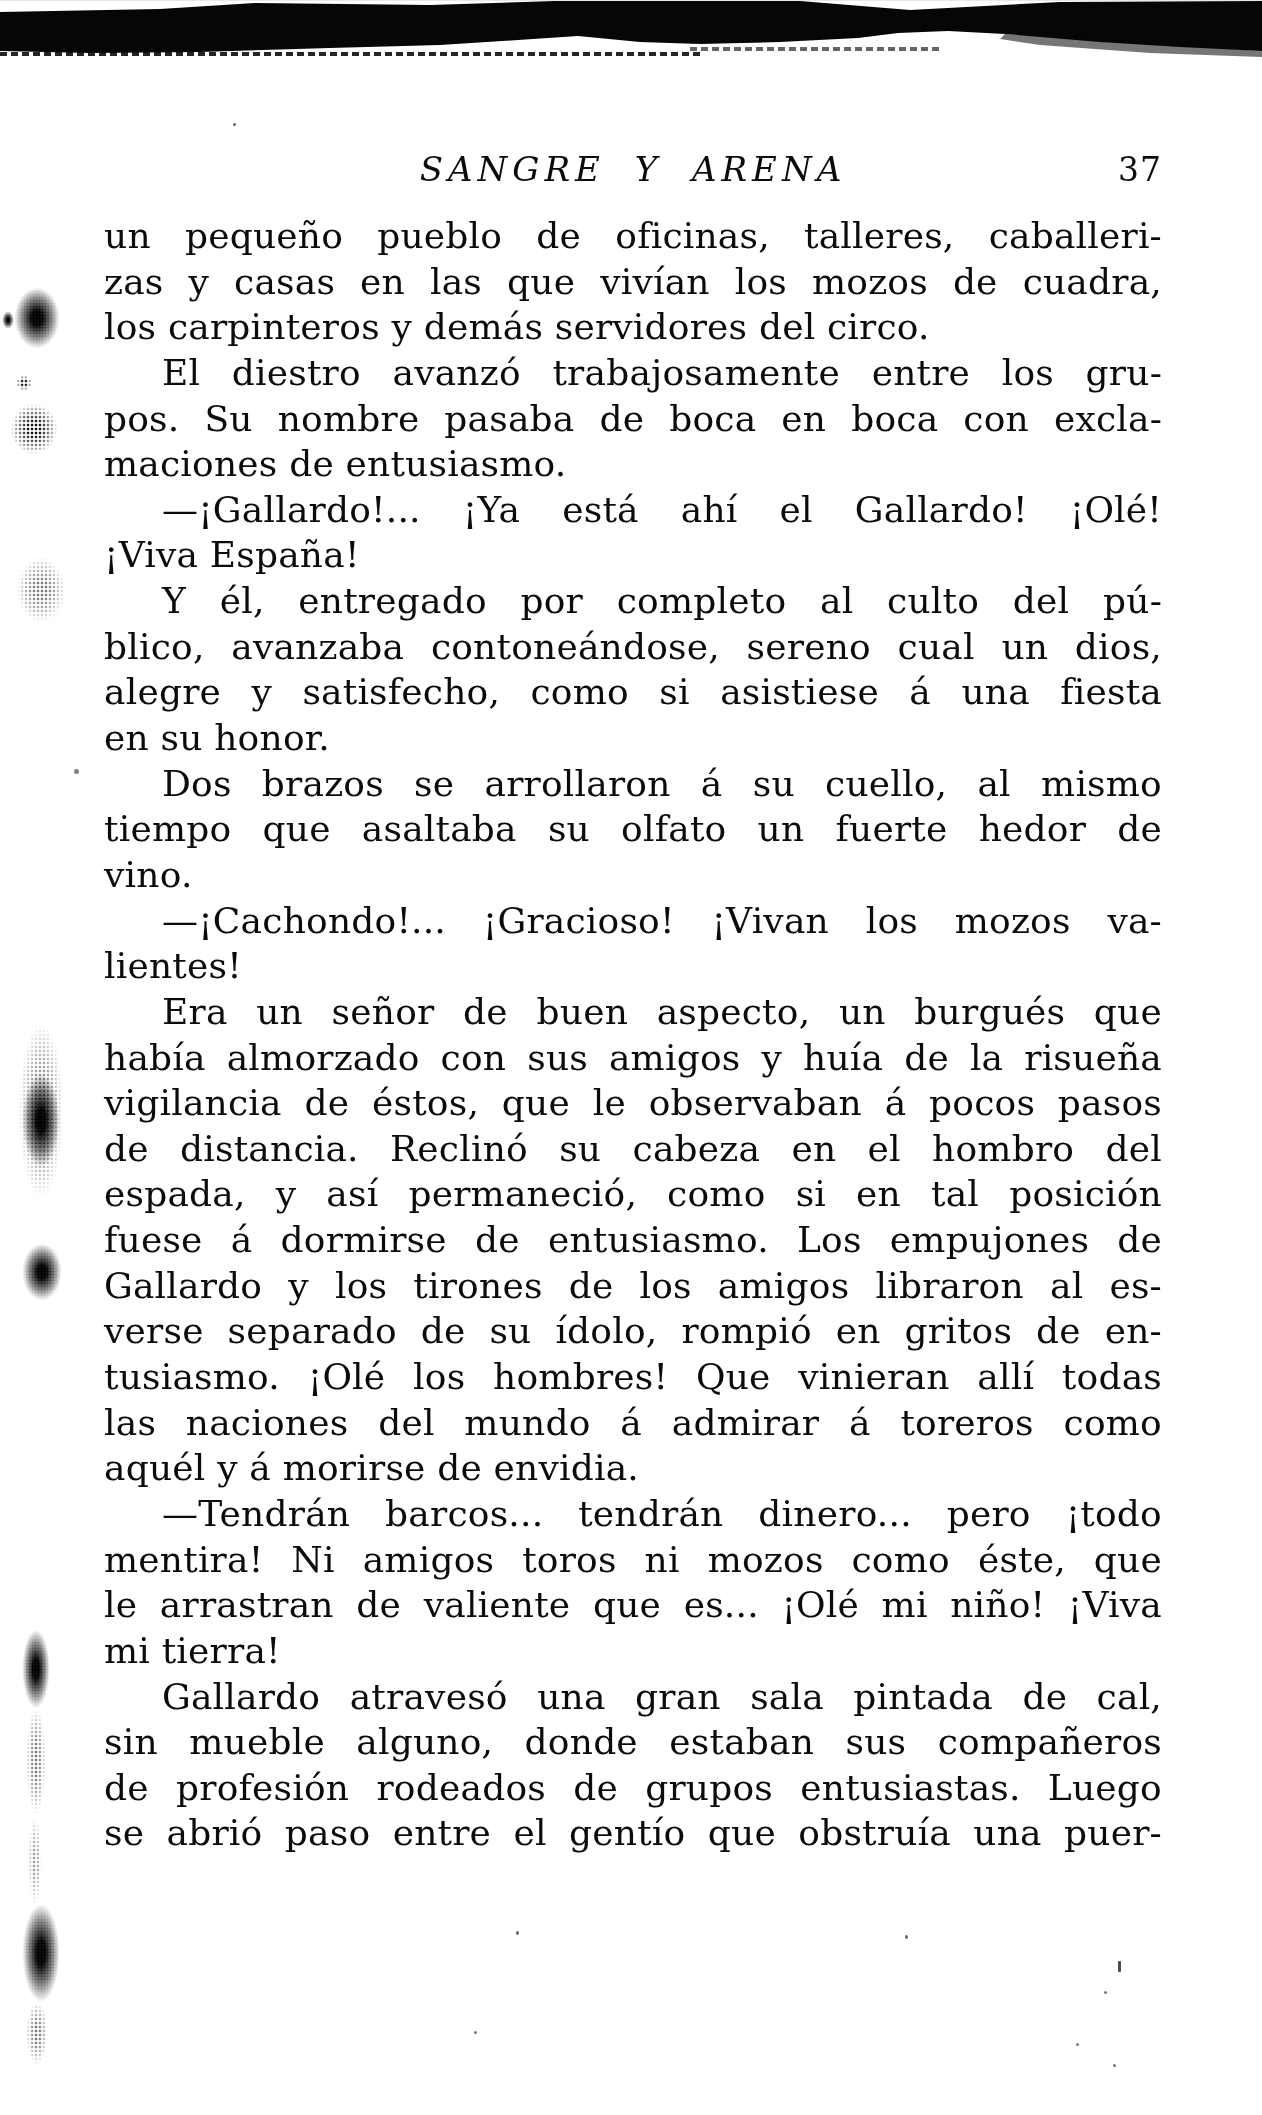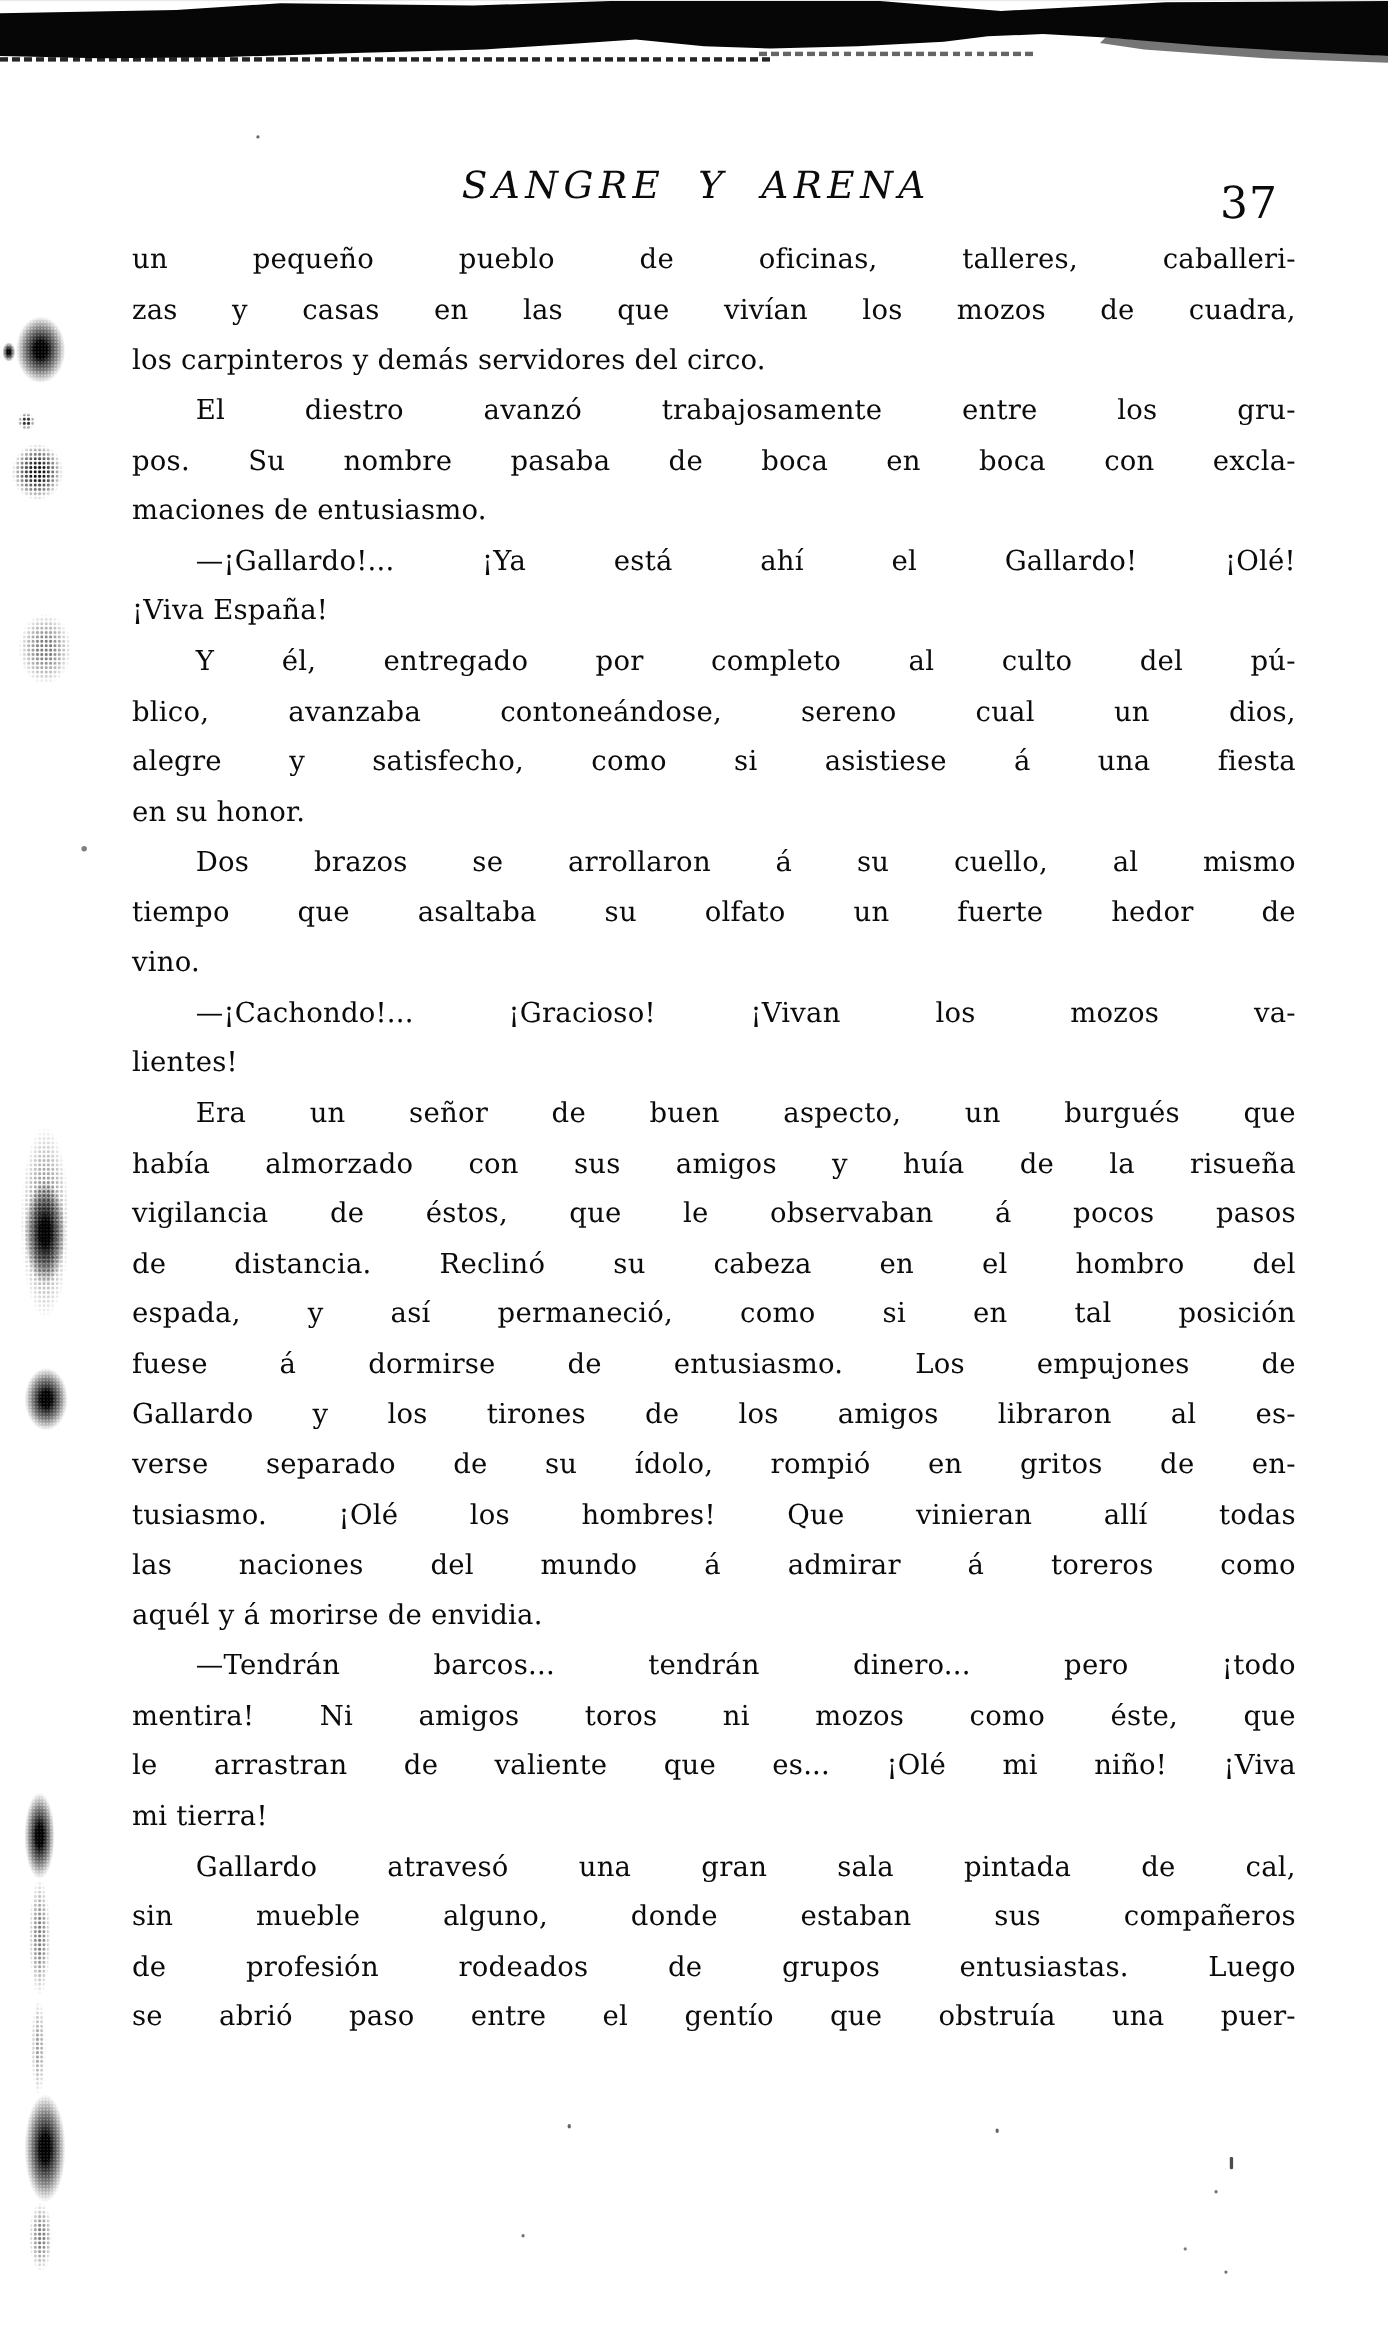--- a/index.html
+++ b/index.html
@@ -20,26 +20,26 @@
     filter:blur(.4px);opacity:.85;
   }
   
   .header{position:absolute;left:104px;top:148px;width:1058px;height:52px;}
   .running-title{
     position:absolute;left:0;right:0;text-align:center;
     font-style:italic;font-size:34px;letter-spacing:5px;word-spacing:14px;
     white-space:nowrap;
   }
   .page-number{
-    position:absolute;right:0;top:13px;font-size:40px;letter-spacing:1px;
+    position:absolute;right:0;top:1px;font-size:33px;letter-spacing:1px;
   }
   
   .text-block{
-    position:absolute;left:120px;top:212px;width:1058px;
-    font-size:25px;letter-spacing:.2px;
+    position:absolute;left:104px;top:212px;width:1058px;
+    font-size:36px;letter-spacing:.2px;
   }
   .line{height:45.65px;line-height:45.65px;white-space:normal;overflow:visible;}
   .line.j{text-align:justify;text-align-last:justify;}
   .line.ind{text-indent:58px;}
   .it{}
   
   .sm{
     position:absolute;
     background-image:radial-gradient(rgba(0,0,0,.95) 1.1px,rgba(0,0,0,0) 1.7px);
     background-size:4px 4px;

